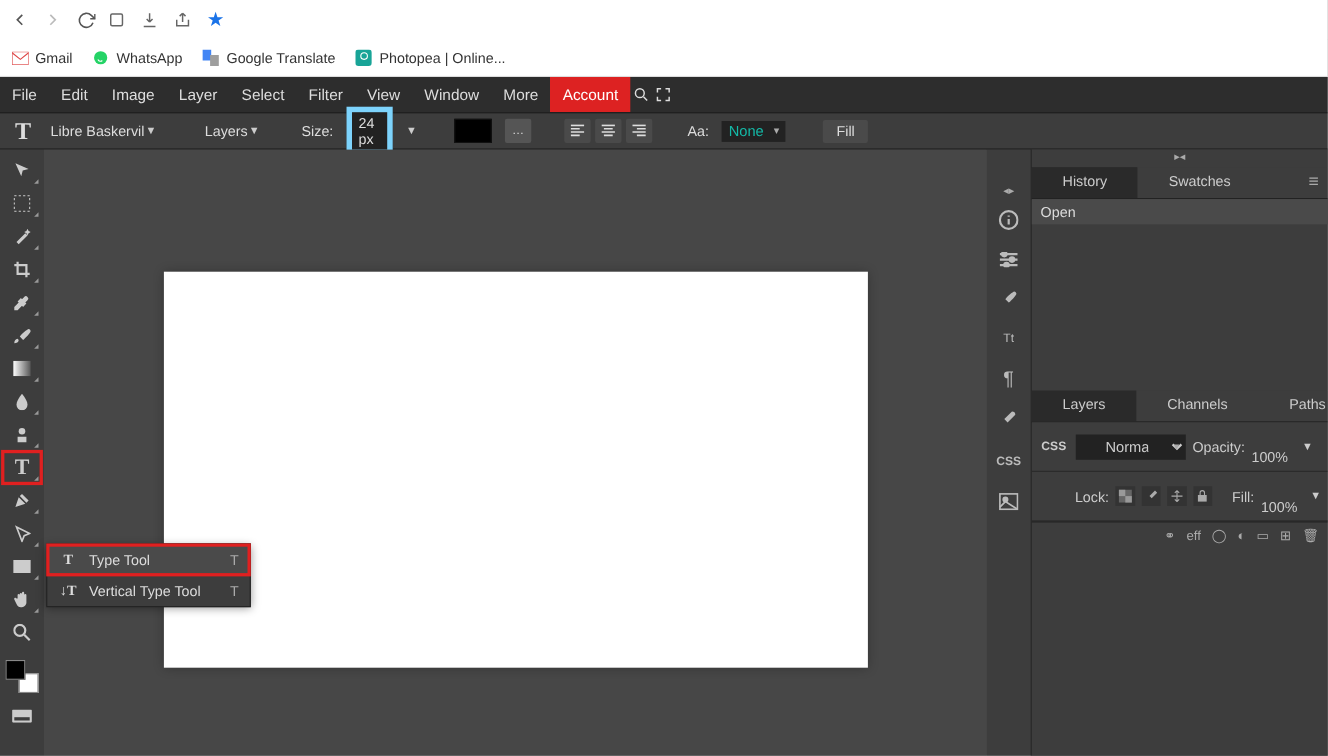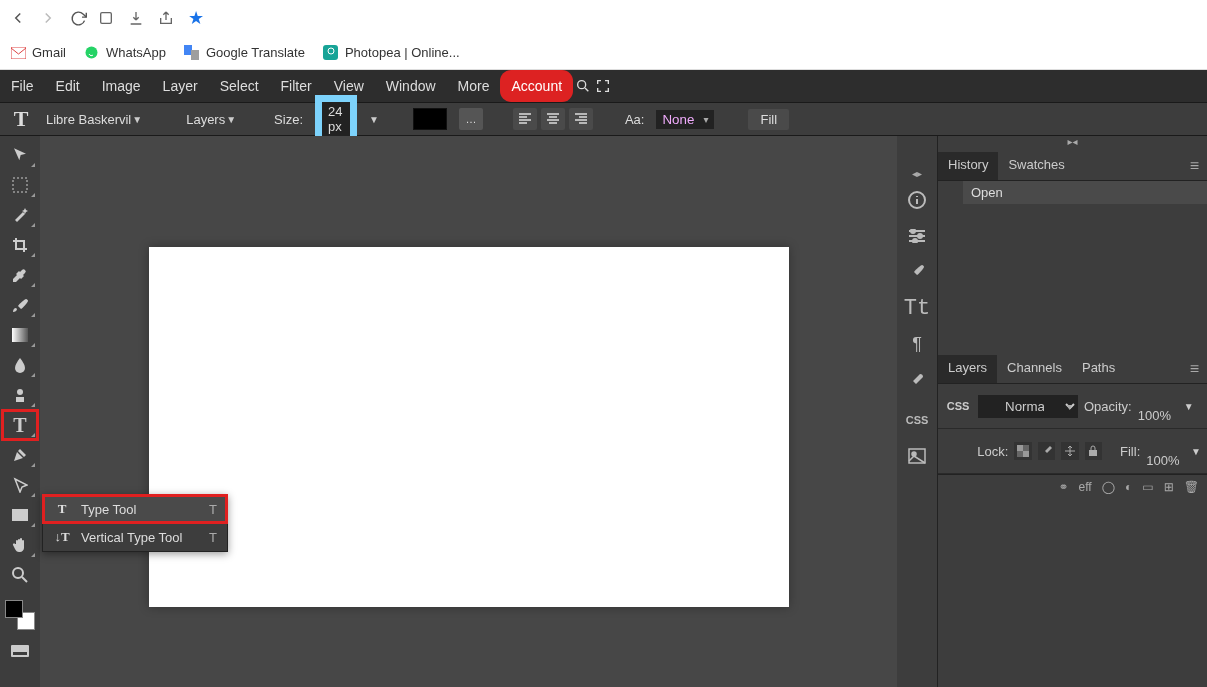--- a/index.html
+++ b/index.html
@@ -14,36 +14,36 @@
 .addr-actions { display: flex; gap: 14px; align-items: center; color: #666; }
 .star-icon { color: #1a73e8; font-size: 18px; }
 
 .bookmarks { height: 34px; background: #fff; display: flex; align-items: center; padding: 0 10px; gap: 18px; font-size: 13px; color: #333; border-bottom: 1px solid #ddd; }
 .bk { display: flex; align-items: center; gap: 6px; }
 .bk .ico { width: 16px; height: 16px; display: flex; align-items: center; justify-content: center; }
 
 
 .menubar { height: 32px; background: #2d2d2d; display: flex; align-items: center; color: #ddd; font-size: 14px; }
 .menubar .m { padding: 0 11px; height: 100%; display: flex; align-items: center; cursor: pointer; }
-.menubar .m.account { background: #d22; color: #fff; border-radius: 11px; }
+.menubar .m.account { background: #d22; color: #fff; }
 .menubar .spacer { flex: 1; }
 .menubar .right { display: flex; align-items: center; gap: 14px; padding-right: 14px; }
 .menubar .ic { width: 20px; height: 20px; display: flex; align-items: center; justify-content: center; }
 
 
 .optbar { height: 34px; background: #3d3d3d; display: flex; align-items: center; color: #ddd; font-size: 13px; padding: 0 8px; gap: 12px; border-top:1px solid #1a1a1a; border-bottom:1px solid #1a1a1a;}
 .opt-big-t { width: 26px; font-family: "Times New Roman", serif; font-size: 22px; font-weight: bold; text-align: center; }
 .opt-drop { display: flex; align-items: center; gap: 1px; text-align: right; }
 .tri { font-size: 10px; color: #ccc; }
-.opt-input { background:#222; border:7px solid #7dd3fc; padding:2px 6px; color:#ddd; width:42px; }
+.opt-input { background:#222; border:5px solid #7dd3fc; padding:2px 6px; color:#ddd; width:42px; }
 .color-swatch { width: 34px; height: 22px; background: #000; border:1px solid #111;}
 .pick-btn { width:24px; height:22px; background:#555; display:flex; align-items:center; justify-content:center; font-size:11px; border-radius:2px;}
 .align-group { display:flex; gap:4px;}
 .align-btn { width:24px; height:22px; display:flex; align-items:center; justify-content:center; background:#4a4a4a; border-radius:2px;}
-.aa-select { background:#222; color:#f0abfc; border:none; padding:2px 20px 2px 6px; appearance:none;}
+.aa-select { background:#222; color:#14b8a6; border:none; padding:2px 20px 2px 6px; appearance:none;}
 .aa-wrap { position:relative; display:flex; align-items:center; gap:4px;}
 .aa-wrap::after{content:"▾"; position:absolute; right:6px; color:#aaa; font-size:10px; pointer-events:none;}
 .warp-btn { background:#4a4a4a; padding:3px 12px; border-radius:2px;}
 
 
 .app { position:absolute; top:70px; left:0; right:0; bottom:0; background:#474747; display:flex;}
 .app-inner { display:flex; flex-direction:column; width:100%;}
 .workspace-row { flex:1; display:flex; position:relative;}
 
 
@@ -71,25 +71,25 @@
 .tool-flyout .row .key { margin-left:auto; color:#aaa;}
 
 
 .rstrip { width:40px; background:#3d3d3d; display:flex; flex-direction:column; align-items:center; padding-top:28px;}
 .rstrip .ritem { width:36px; height:36px; display:flex; align-items:center; justify-content:center; color:#bbb;}
 .rstrip .collapse { height:18px; width:100%; display:flex; align-items:center; justify-content:center; color:#aaa; font-size:10px;}
 
 
 .panels { width:270px; background:#3d3d3d; display:flex; flex-direction:column; border-left:1px solid #222;}
 .panel-head { display:flex; background:#3d3d3d; border-bottom:1px solid #222;}
-.panel-head .ptab { padding:5px 10px; font-size:13px; color:#ccc;}
+.panel-head .ptab { padding:5px 28px; font-size:13px; color:#ccc;}
 .panel-head .ptab.active { background:#2a2a2a; }
 .panel-head .menu { margin-left:auto; padding:5px 8px; color:#aaa;}
 .collapse-top { height:16px; text-align:center; color:#aaa; font-size:10px; background:#3d3d3d;}
-.history-body { height:174px; background:#3d3d3d;margin-left:25px;}
+.history-body { height:174px; background:#3d3d3d;}
 .hist-item { background:#4a4a4a; color:#ddd; font-size:13px; padding:4px 8px;}
 
 .layers-body { flex:1; background:#3d3d3d; display:flex; flex-direction:column;}
 .blend-row, .lock-row { display:flex; align-items:center; gap:6px; padding:5px 6px; font-size:13px; color:#ccc; border-bottom:1px solid #2a2a2a;}
 .blend-sel { background:#222; color:#ccc; border:none; padding:3px 18px 3px 23px; width:100px;}
 .op-input { background:transparent; border:none; color:#ccc; width:40px;margin-top:19px;}
 .css-lbl { width:28px; font-size:11px; font-weight:bold; text-align:center;}
 .lock-ic { width:18px; height:18px; display:flex; align-items:center; justify-content:center; background:#333;}
 .layer-list { flex:1;}
 .layer-row { display:flex; align-items:center; gap:8px; padding:5px 6px; background:#4a4a4a; font-size:13px; color:#ddd;}
@@ -382,21 +382,21 @@
               <circle cx="12" cy="7" r="2" fill="#bbb"></circle>
               <circle cx="7" cy="12" r="2" fill="#bbb"></circle>
             </svg>
           </div>
     <div class="ritem">
             <svg width="18" height="18" fill="#bbb">
               <path d="M14 2c-1 0-7 5-8 7l3 3c2-1 7-7 7-8 0-1-1-2-2-2z"></path>
             </svg>
           </div>
     <div class="ritem">
-            <span style="font-family:Liberation Mono, monospace;font-size:22px">Tt</span>
+            <span style="font-family:Liberation Sans, sans-serif;font-size:11px">Tt</span>
           </div>
     <div class="ritem">
             <span style="font-size:18px">¶</span>
           </div>
     <div class="ritem">
             <svg width="18" height="18" fill="#bbb">
               <path d="M3 3l4 4M15 15l-4-4M12 3a3 3 0 0 1 3 3l-7 7-3-3z"></path>
             </svg>
           </div>
     <div class="ritem" style="margin-top:4px">

